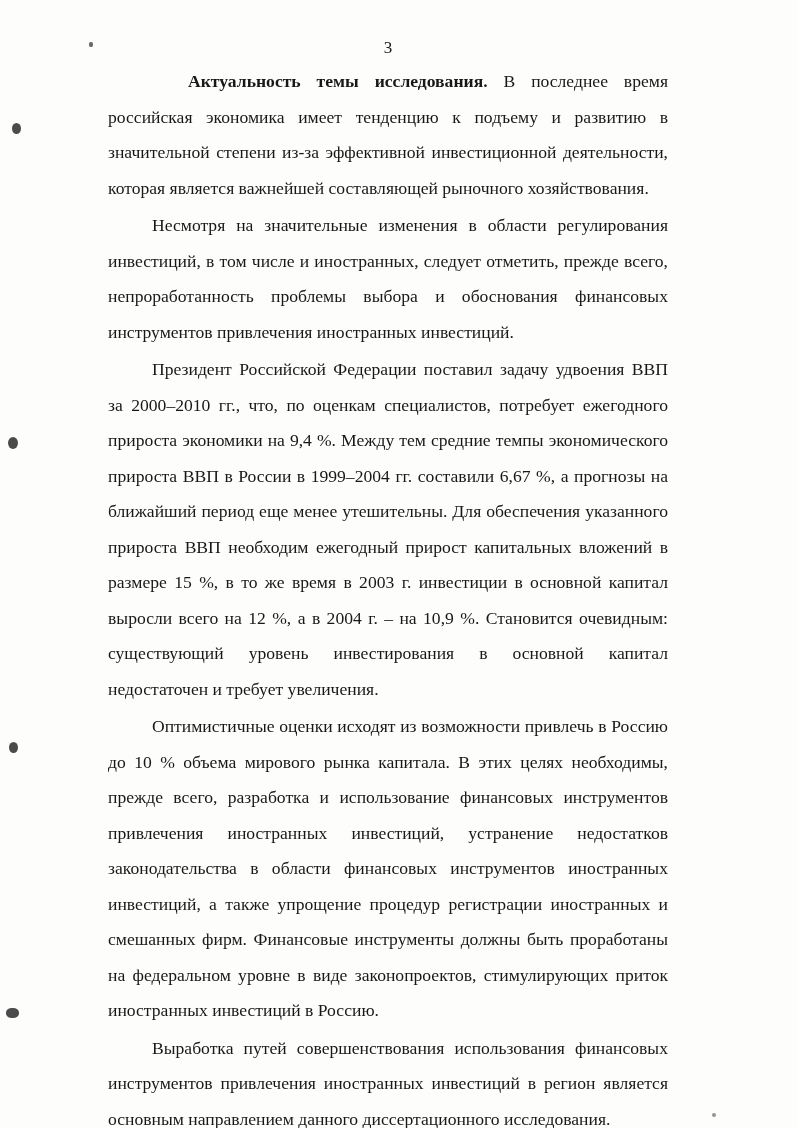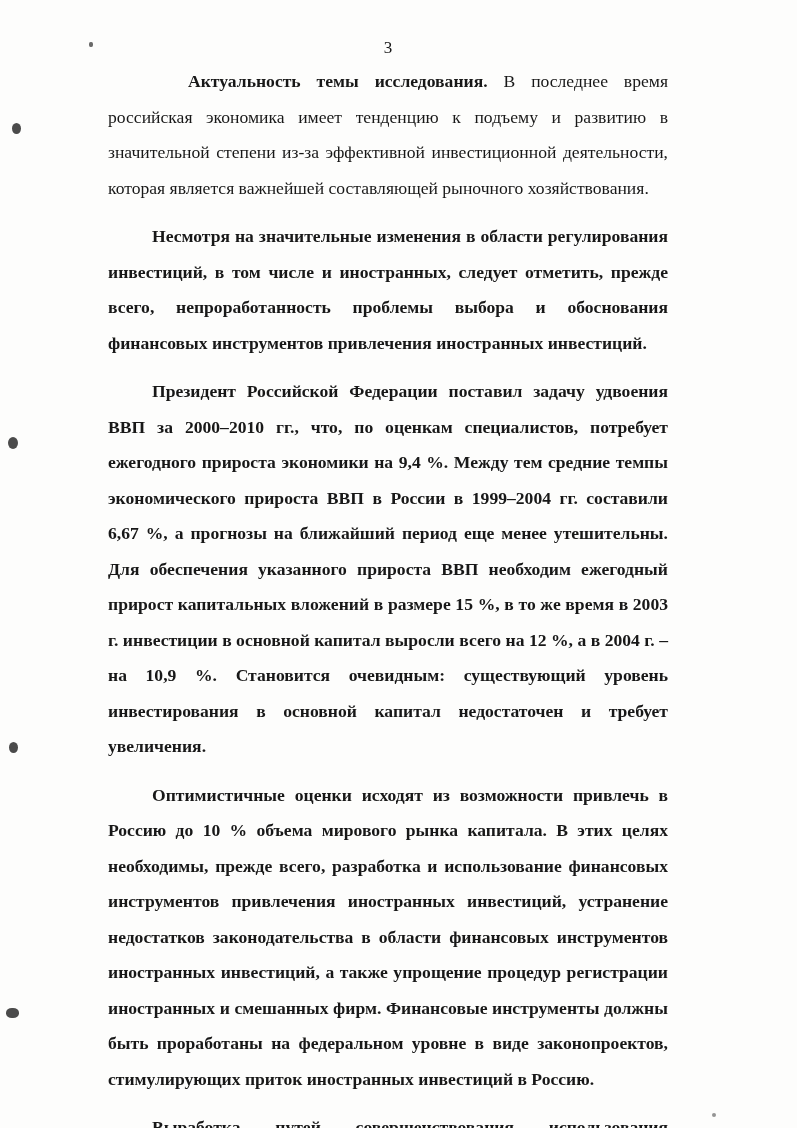--- a/index.html
+++ b/index.html
@@ -39,22 +39,21 @@
   p.para {
     margin: 0 0 0 0;
     font-size: 17.6px;
     line-height: 35.5px;
     text-align: justify;
     text-indent: 44px;
     text-justify: inter-word;
     hyphens: manual;
   }
   p.para + p.para {
-    margin-top: 13px;
-    font-weight: bold;
+    margin-top: 2px;
   }
   .lead {
     font-weight: bold;
     margin-left: 36px;
   }
   
   .mark {
     position: absolute;
     background: #2b2b2b;
     border-radius: 50%;

